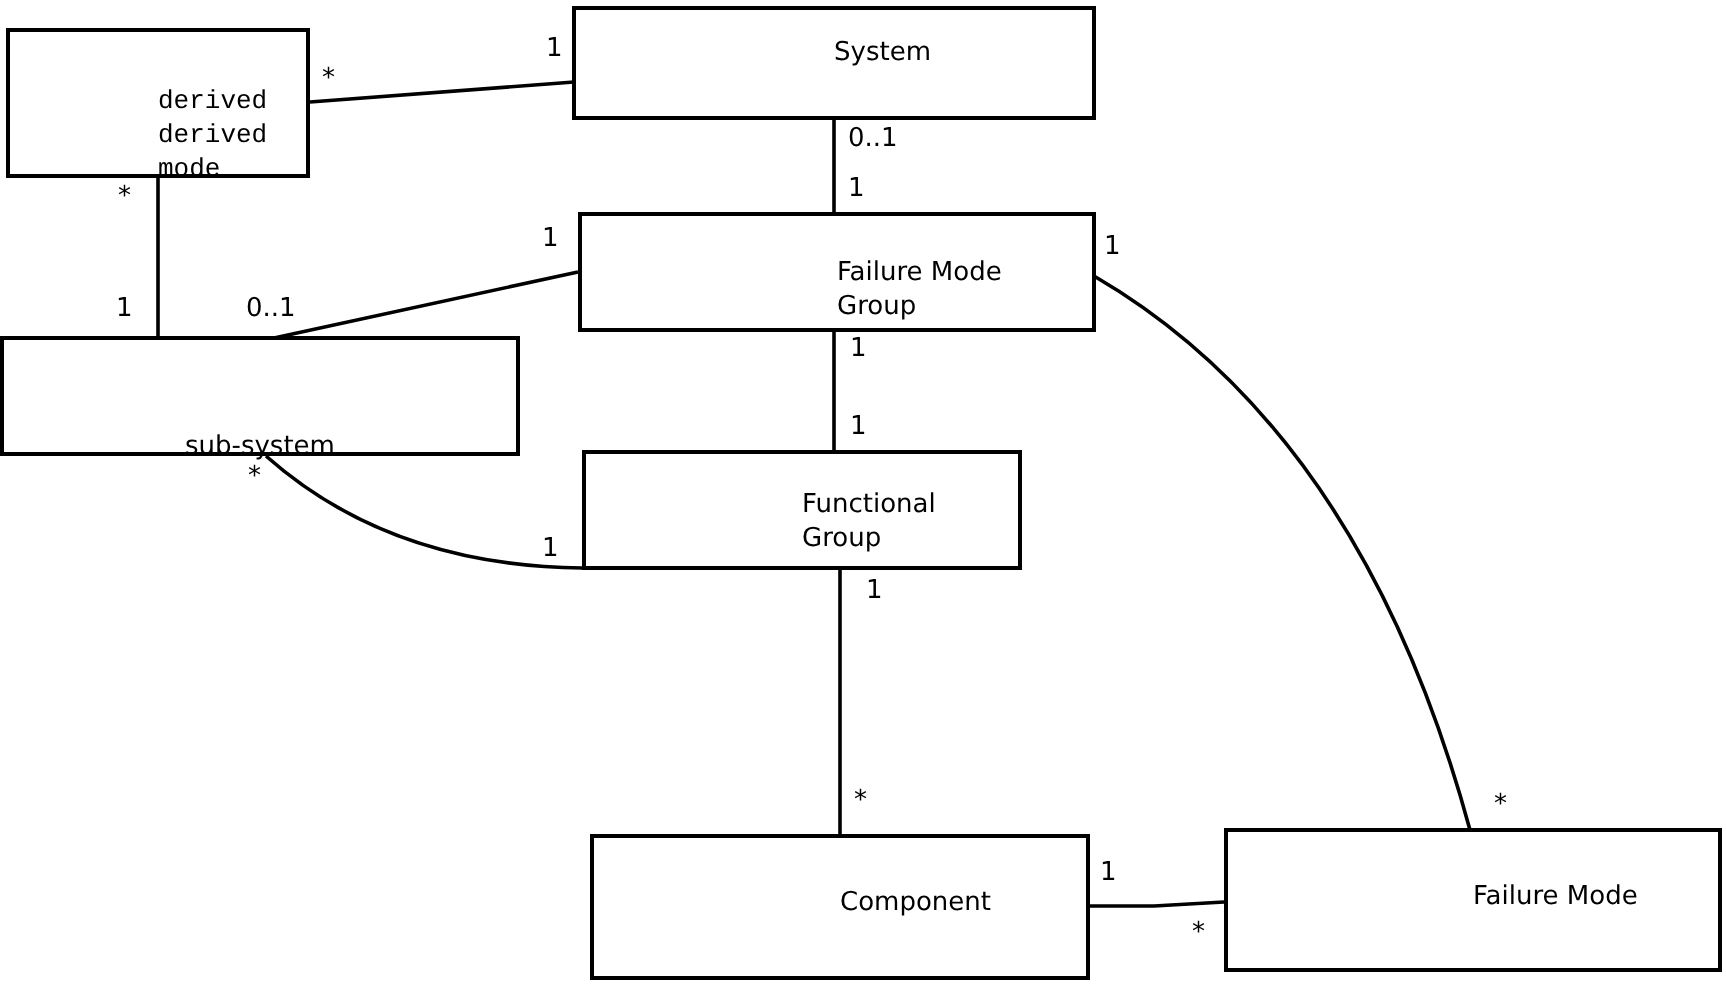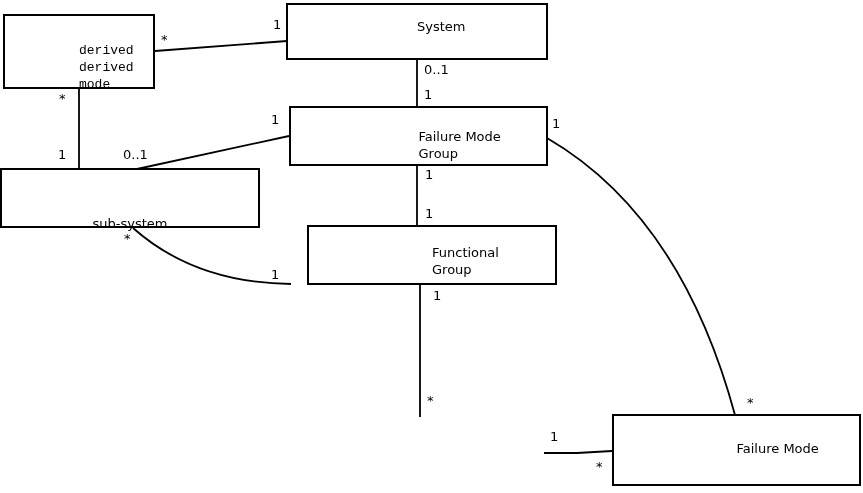--- a/index.html
+++ b/index.html
@@ -88,27 +88,32 @@
       <div>Group</div>
     </div>
   </div>
 
   <div class="node" style="left:0px; top:168px; width:260px; height:60px;">
     <div class="node-label centered" style="top:23px;margin-top:22px;">
       <div>sub-system</div>
     </div>
   </div>
 
-  <div class="node" style="left:307px; top:225px; width:250px; height:60px;">
+  <div class="node" style="left:291px; top:225px; width:220px; height:60px;">
     <div class="node-label from-center" style="top:17px;">
       <div>Functional</div>
       <div>Group</div>
     </div>
   </div>
 
+  <div class="node" style="left:295px; top:417px; width:250px; height:73px;">
+    <div class="node-label from-center" style="top:24px;">
+      <div>Component</div>
+    </div>
+  </div>
 
   <div class="node" style="left:612px; top:414px; width:249px; height:72px;">
     <div class="node-label from-center" style="top:24px;">
       <div>Failure Mode</div>
     </div>
   </div>
 
   <span class="mult" style="left:273px; top:17px;">1</span>
   <span class="mult" style="left:161px; top:32px;">*</span>
 

